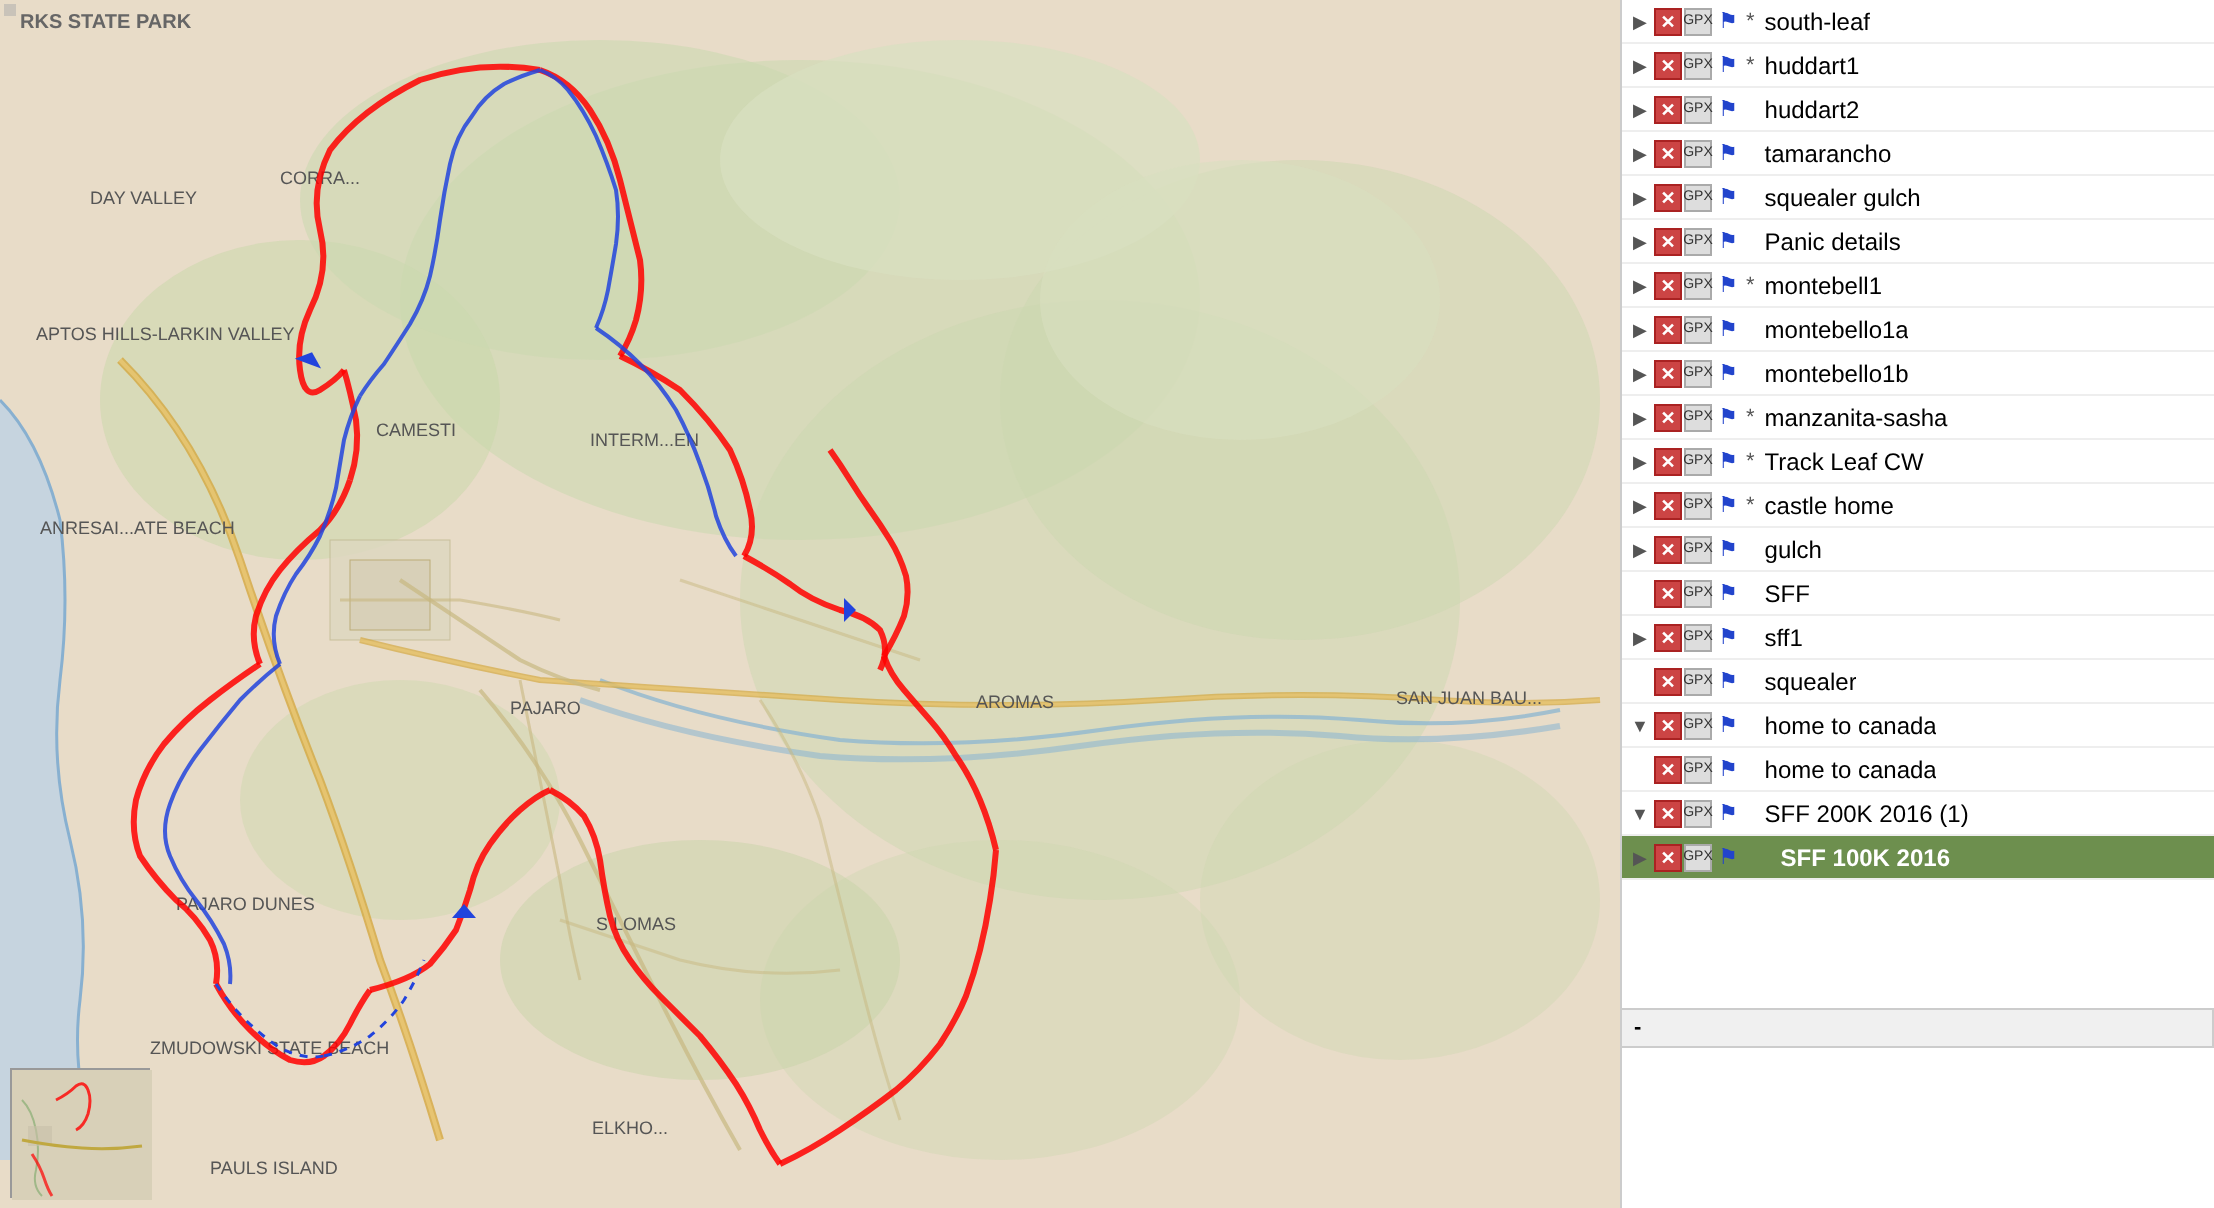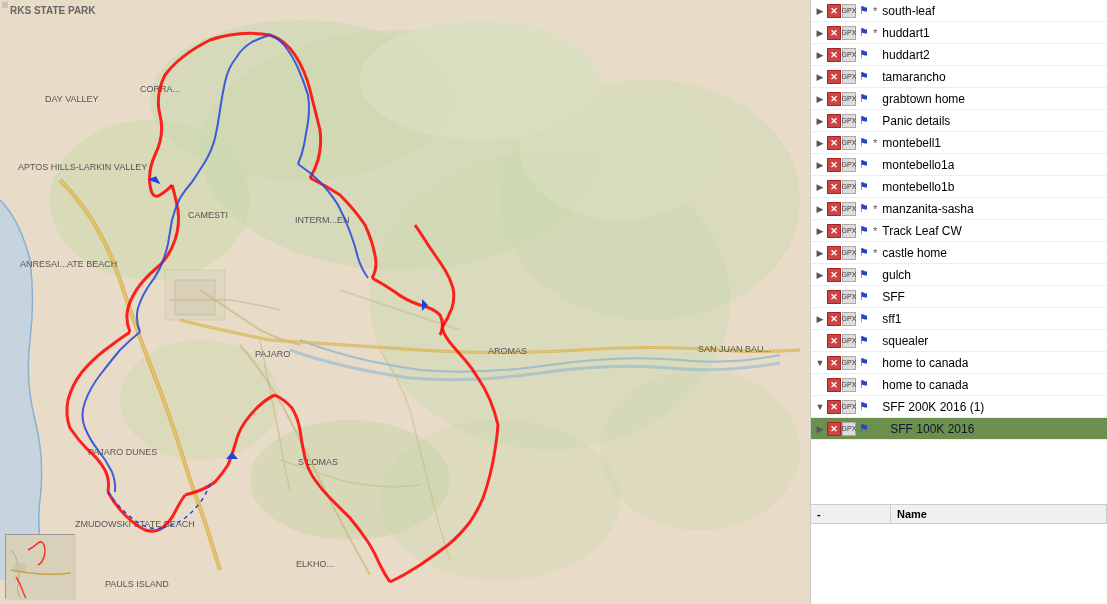--- a/index.html
+++ b/index.html
@@ -110,22 +110,22 @@
     }
 
     .track-name {
       margin-left: 3px;
       white-space: nowrap;
       overflow: hidden;
       text-overflow: ellipsis;
     }
 
     .track-item.selected .track-name {
-      color: #0f172a;
-      font-weight: normal;
+      color: #ffffff;
+      font-weight: bold;
       margin-left: 11px;
     }
 
     #properties-panel {
       height: 100px;
       border-top: 1px solid #ccc;
       background: #fff;
     }
 
     .properties-header {
@@ -361,21 +361,21 @@
     <span class="track-name">tamarancho</span>
   </div>
       <div class="track-item">
     <span class="expand-btn">▶</span>
     <span class="track-icons">
       <span class="icon-x">✕</span>
       <span class="icon-gpx" style="font-size:7px">GPX</span>
       <span class="icon-flag flag-blue">⚑</span>
     </span>
     <span class="track-star" style="visibility:hidden">*</span>
-    <span class="track-name">grabtown home</span>
+    <span class="track-name">squealer gulch</span>
   </div>
       <div class="track-item">
     <span class="expand-btn">▶</span>
     <span class="track-icons">
       <span class="icon-x">✕</span>
       <span class="icon-gpx" style="font-size:7px">GPX</span>
       <span class="icon-flag flag-blue">⚑</span>
     </span>
     <span class="track-star" style="visibility:hidden">*</span>
     <span class="track-name">Panic details</span>
@@ -518,18 +518,17 @@
       <span class="icon-flag flag-blue">⚑</span>
     </span>
     <span class="track-star" style="visibility:hidden">*</span>
     <span class="track-name">SFF 100K 2016</span>
   </div>
     </div>
 
   <div id="properties-panel">
     <div class="properties-header">
       <div class="properties-col">-</div>
-      <div class="properties-col">Name</div>
     </div>
     <div class="properties-body"></div>
   </div>
 
 </div>
 
 </body></html>

